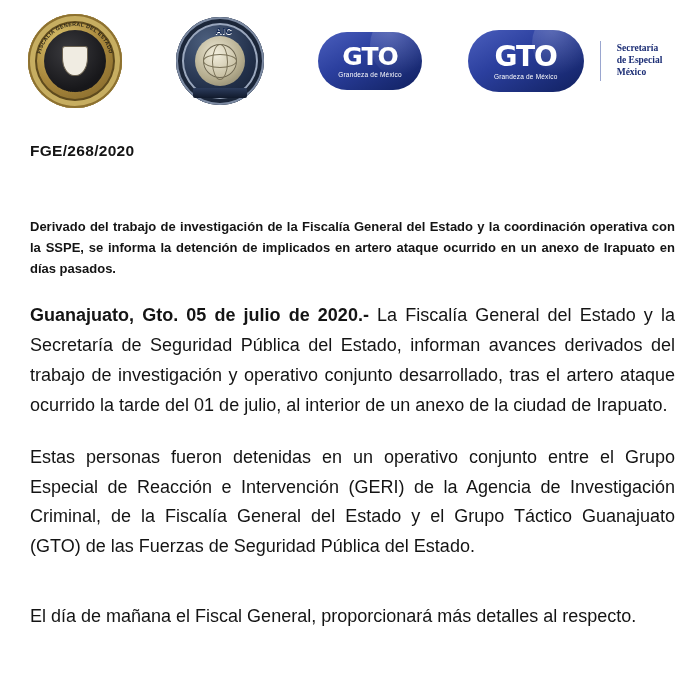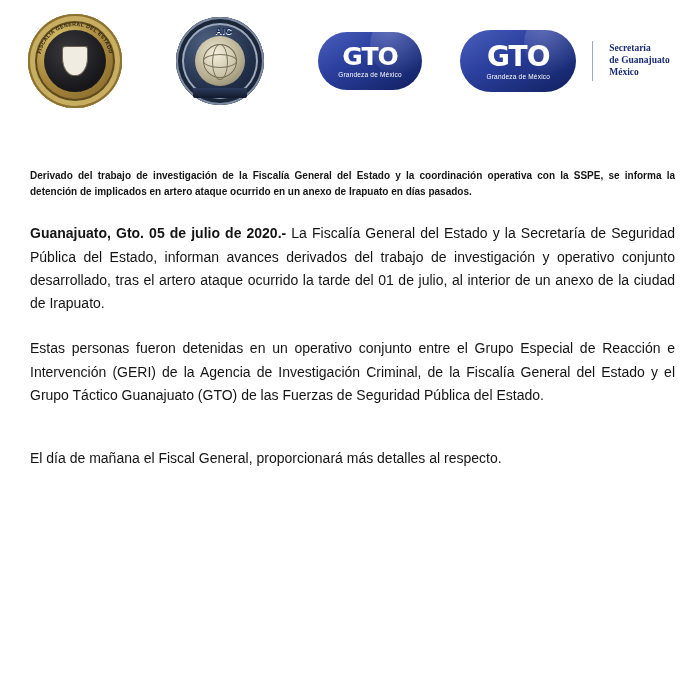--- a/index.html
+++ b/index.html
@@ -211,29 +211,29 @@
     margin: 30px 0 0 30px;
     font-size: 15.5px;
     font-weight: bold;
     letter-spacing: 0.3px;
   }
   .content {
     padding: 0 25px 0 30px;
   }
   .headline {
     margin-top: 56px;
-    font-size: 10px;
+    font-size: 13px;
     font-weight: bold;
     line-height: 1.62;
     text-align: justify;
     text-justify: inter-word;
   }
   .para {
     margin-top: 22px;
-    font-size: 14px;
+    font-size: 18px;
     line-height: 1.66;
     text-align: justify;
     text-justify: inter-word;
   }
   .para b { font-weight: bold; }
   .para-last { margin-top: 40px; }
 </style>
 </head>
 <body>
 
@@ -282,27 +282,28 @@
 
     <div class="logo-slot slot-4">
       <div class="gto-pill">
         <div class="gto-blob gto-blob-lg">
           <div class="gto-word">GTO</div>
           <div class="gto-sub">Grandeza de México</div>
         </div>
         <div class="divider-v"></div>
         <div class="sspe-text">
           <div>Secretaría</div>
-          <div>de Guanajuato</div>
+          <div>de Especial</div>
           <div>México</div>
         </div>
       </div>
     </div>
   </div>
 
+  <div class="folio">FGE/268/2020</div>
 
   <div class="content">
 
     <div class="headline">Derivado del trabajo de investigación de la Fiscalía General del Estado y la coordinación operativa con la SSPE, se informa la detención de implicados en artero ataque ocurrido en un anexo de Irapuato en días pasados.</div>
 
     <p class="para">
       <b>Guanajuato, Gto. 05 de julio de 2020.-</b><span> La Fiscalía General del Estado y la Secretaría de Seguridad Pública del Estado, informan avances derivados del trabajo de investigación y operativo conjunto desarrollado, tras el artero ataque ocurrido la tarde del 01 de julio, al interior de un anexo de la ciudad de Irapuato.</span>
     </p>
 
 

